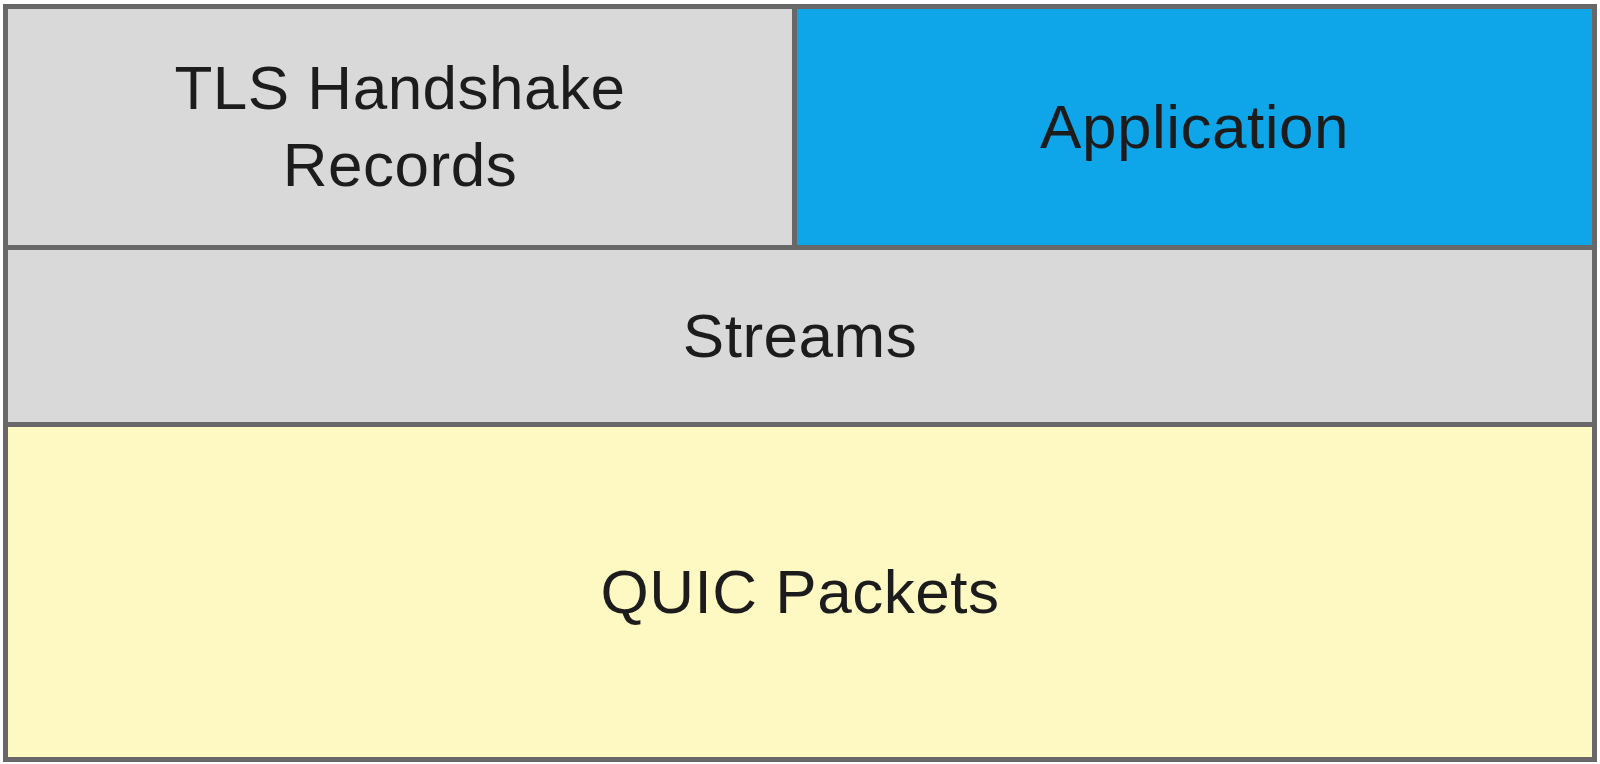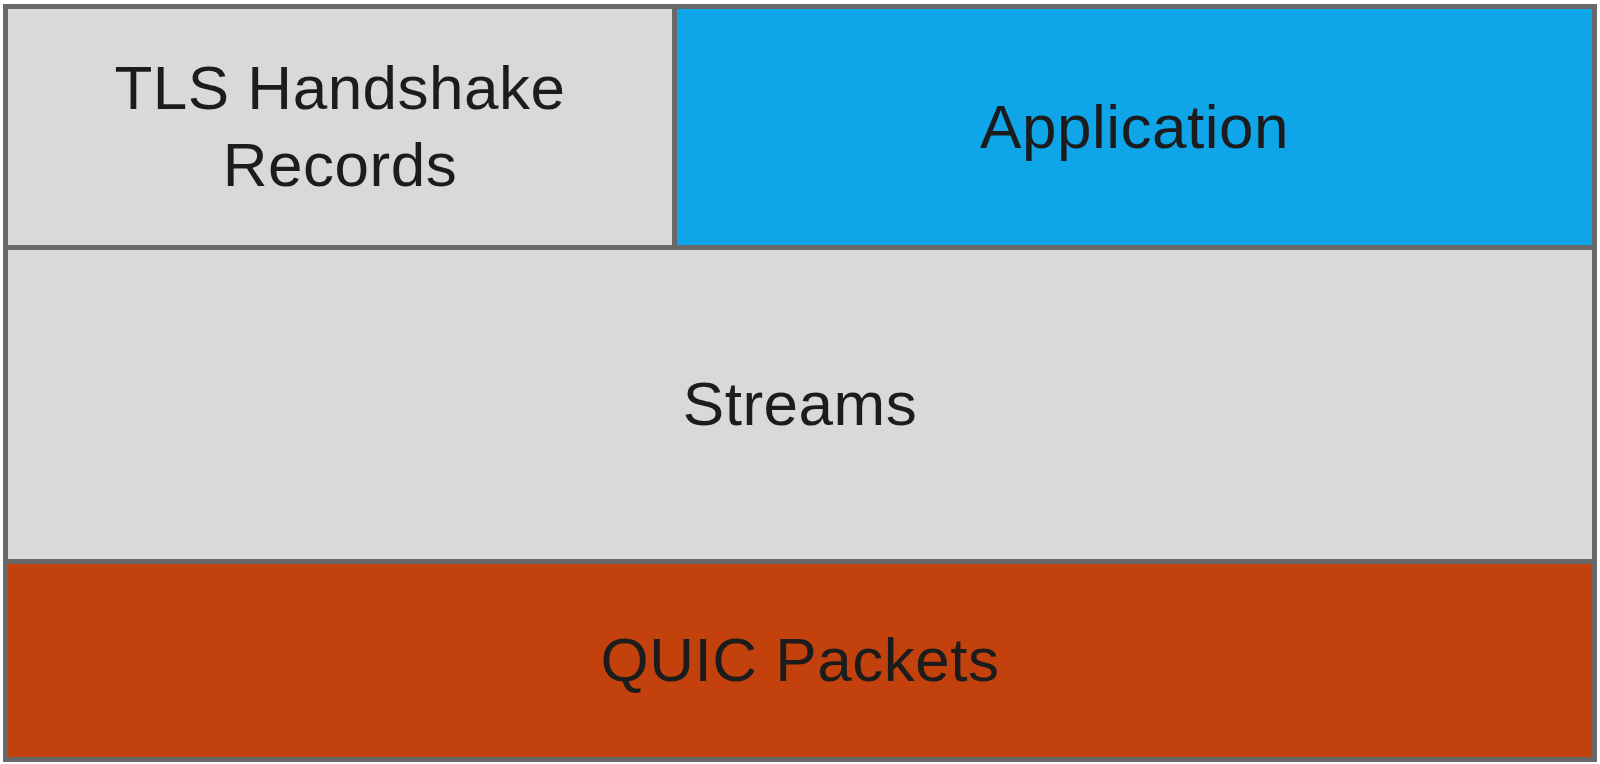--- a/index.html
+++ b/index.html
@@ -28,31 +28,31 @@
     border-bottom: 5px solid #686868;
     flex: none;
   }
   .cell {
     display: flex;
     align-items: center;
     justify-content: center;
     text-align: center;
   }
   .cell-tls {
-    width: 669px;
+    width: 789px;
     flex: none;
     border-right: 5px solid #686868;
     background: #d9d9d9;
   }
   .cell-app {
     flex: 1;
     background: #ffffff;
   }
   .row-mid {
-    height: 314px;
+    height: 177px;
     flex: none;
     border-bottom: 5px solid #686868;
     background: #d9d9d9;
   }
   .row-bottom {
     flex: 1;
     background: #d9d9d9;
   }
   .label {
     font-size: 62px;
@@ -75,17 +75,17 @@
     </div>
     <div class="cell cell-app" style="background-color: #0ea5e9;">
       <span class="label">Application</span>
     </div>
   </div>
 
   <div class="cell row-mid" style="background-color: rgb(217, 217, 217);">
     <span class="label">Streams</span>
   </div>
 
-  <div class="cell row-bottom" style="background-color: #c2410c;">
+  <div class="cell row-bottom" style="background-color: #fef9c3;">
     <span class="label">QUIC Packets</span>
   </div>
 
 </div>
 
 </body></html>

